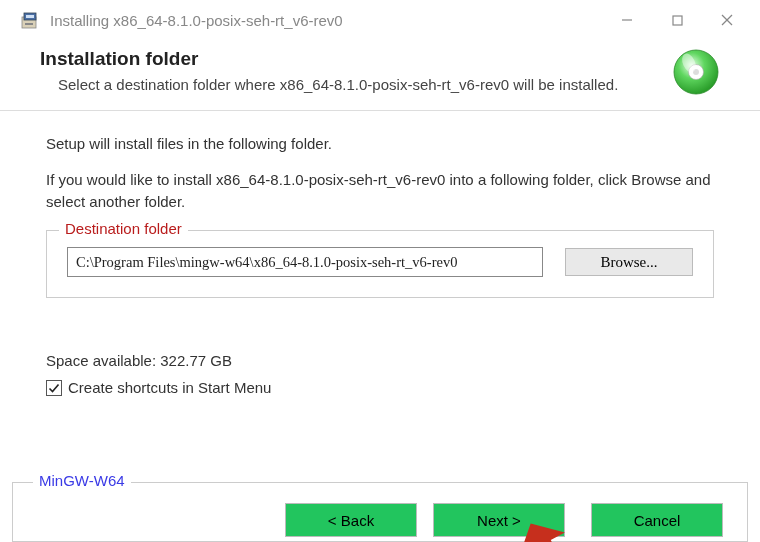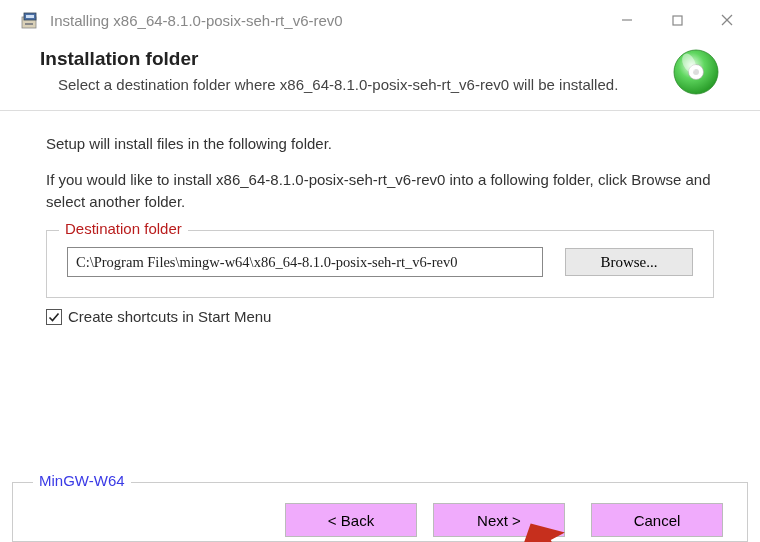--- a/index.html
+++ b/index.html
@@ -162,21 +162,21 @@
       color: #3a3ae6;
     }
     .btn-row {
       display: flex;
       justify-content: flex-end;
       gap: 16px;
     }
     .nav-btn {
       width: 132px;
       height: 34px;
-      background: #f0abfc;
+      background: #22c55e;
       border: 1px solid #bbb;
       font-size: 15px;
       font-family: inherit;
       cursor: pointer;
     }
     .arrow {
       position: absolute;
       pointer-events: none;
     }
   </style>
@@ -244,20 +244,21 @@
     <p>If you would like to install x86_64-8.1.0-posix-seh-rt_v6-rev0 into a following folder, click Browse and select another folder.</p>
 
     <div class="fieldset">
       <div class="fieldset-legend">Destination folder</div>
       <div class="path-row">
         <input type="text" class="path-input" value="C:\Program Files\mingw-w64\x86_64-8.1.0-posix-seh-rt_v6-rev0" style="">
         <button class="browse-btn">Browse...</button>
       </div>
     </div>
 
+    <div class="space">Space available: 322.77 GB</div>
 
     <div class="checkbox-row">
       <span class="checkbox">
         <svg width="12" height="12" viewBox="0 0 12 12">
             <polyline points="1.5,6.5 4.5,9.5 10.5,2.5" fill="none" stroke="#222" stroke-width="1.6"></polyline>
           </svg>
       </span>
       <span>Create shortcuts in Start Menu</span>
     </div>
   </div>

